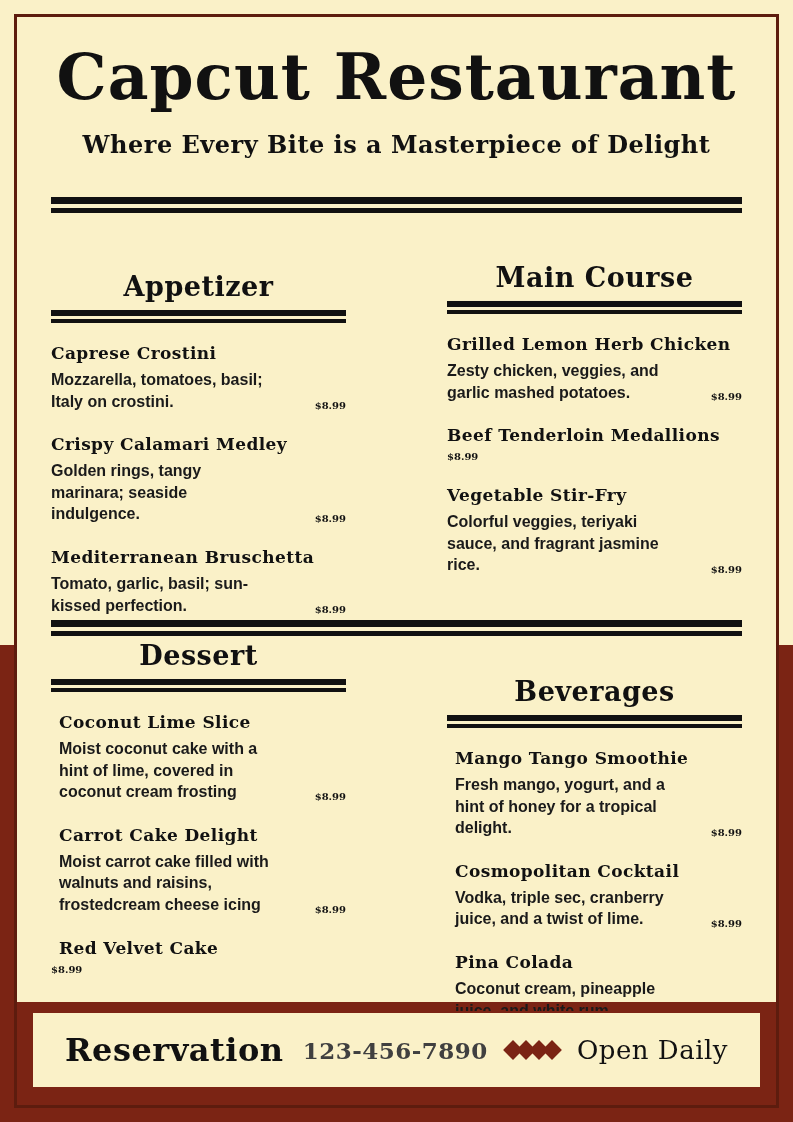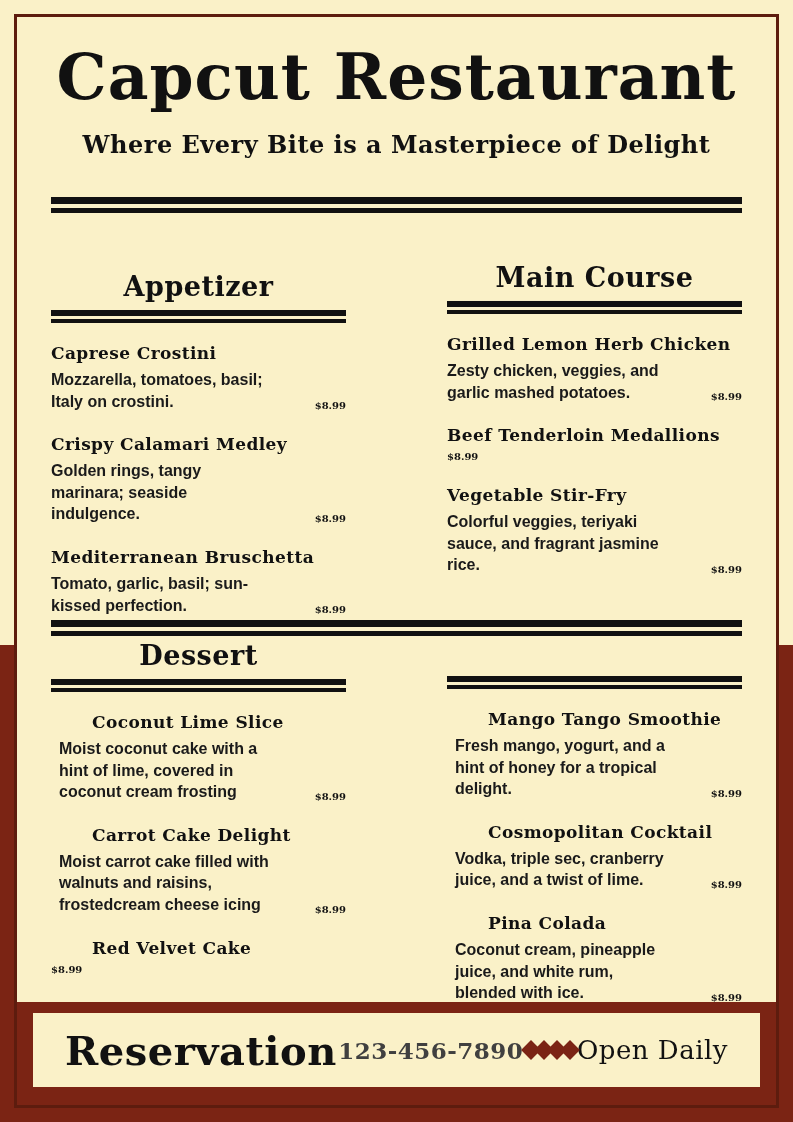--- a/index.html
+++ b/index.html
@@ -153,42 +153,42 @@
   .item-price {
     font-family: "DejaVu Serif", serif;
     font-weight: bold;
     font-size: 10px;
     color: #111;
     white-space: nowrap;
     padding-bottom: 1px;
   }
 
   
-  .col-lower .item-name { padding-left: 8px; margin-left: 33px; }
+  .col-lower .item-name { padding-left: 8px; }
   .col-lower .item-desc { padding-left: 8px; }
 
   
   .reservation {
     position: absolute;
     left: 31px;
     top: 1011px;
     width: 731px;
     height: 78px;
     box-sizing: border-box;
     background: #faf1c8;
     border: 2px solid #7b2414;
     display: flex;
     align-items: center;
     justify-content: space-between;
     padding: 0 32px;
   }
   .reservation-label {
     font-family: "DejaVu Serif", serif;
     font-weight: bold;
-    font-size: 40px;
+    font-size: 32px;
     color: #111;
     letter-spacing: 0.5px;
   }
   .reservation-phone {
     font-family: "DejaVu Serif", serif;
     font-weight: bold;
     font-size: 23px;
     color: #404040;
     letter-spacing: 0.5px;
   }
@@ -326,20 +326,21 @@
       <div class="item">
         <div class="item-name">Red Velvet Cake</div>
         <div class="item-row">
           <div class="item-price">$8.99</div>
         </div>
       </div>
     </div>
   </div>
 
   <div class="col col-right col-lower" style="top:676px;">
+    <div class="section-title">Beverages</div>
     <div class="section-rule">
       <div class="bar-thick"></div>
       <div class="bar-gap"></div>
       <div class="bar-thin"></div>
     </div>
     <div class="items">
       <div class="item">
         <div class="item-name">Mango Tango Smoothie</div>
         <div class="item-row">
           <div class="item-desc">Fresh mango, yogurt, and a hint of honey for a tropical delight.</div>

